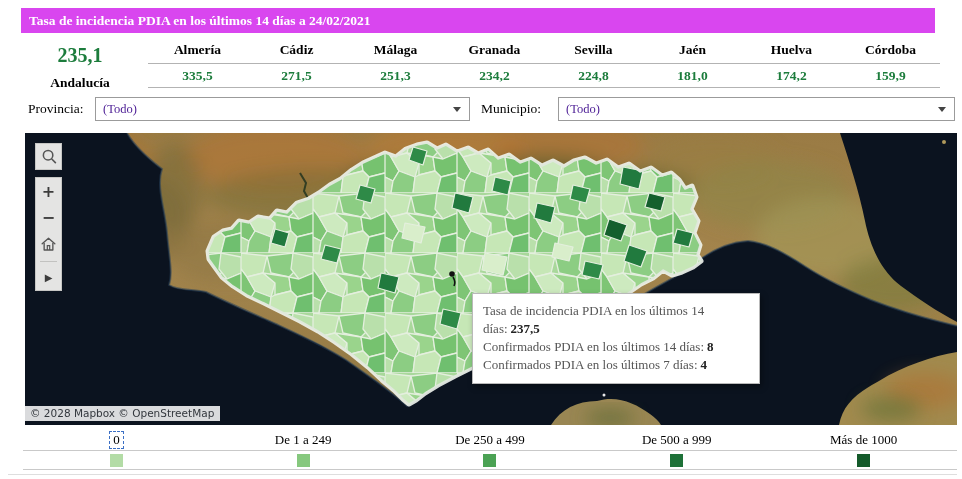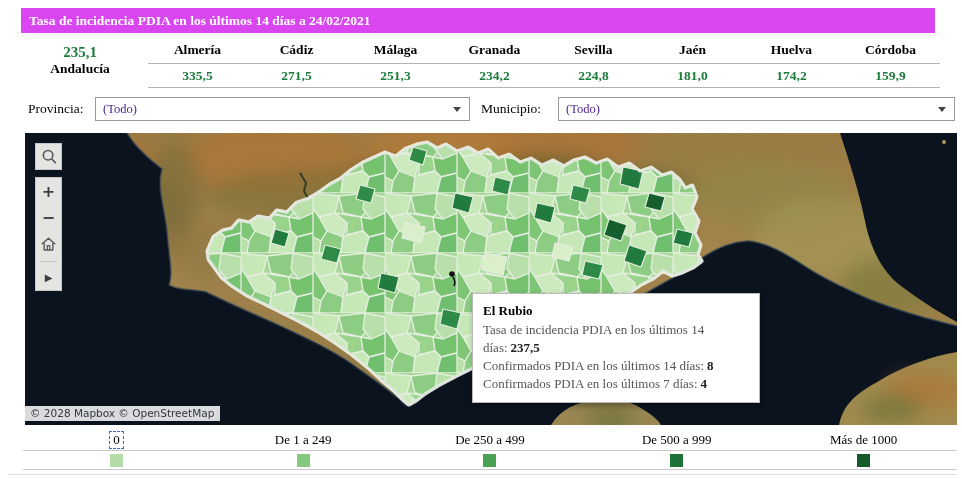--- a/index.html
+++ b/index.html
@@ -7,22 +7,22 @@
   .page { position:relative; width:962px; height:479px; background:#fff; overflow:hidden;
           font-family:"Liberation Serif","DejaVu Serif",serif; }
 
   
   .title-bar { position:absolute; left:21px; top:8px; width:914px; height:25px;
                background:#d946ef; color:#fff; font-size:13.5px; font-weight:bold;
                line-height:25px; padding-left:8px; }
 
   
   .total { position:absolute; left:24px; top:44px; width:112px; text-align:center; }
-  .total-value { color:#1c7c3c; font-size:15px; font-weight:bold; }
-  .total-label { color:#000; font-size:13.5px; font-weight:bold; margin-top:0; }
+  .total-value { color:#1c7c3c; font-size:20px; font-weight:bold; }
+  .total-label { color:#000; font-size:13.5px; font-weight:bold; margin-top:8px; }
 
   .ptable { position:absolute; left:148px; top:42px; width:792px; }
   .prow { display:flex;font-family:Liberation Serif, serif; }
   .prow.names { height:19px; }
   .prow.values { height:23px; align-items:center; }
   .pcell { width:99px; text-align:center; font-size:13.5px; font-weight:bold; color:#000; }
   .pcell.val { color:#1c7c3c; }
   .tline { height:0; border-top:1px solid #b3b3b3; margin-top:2px; }
   .tline2 { height:0; border-top:1px solid #b3b3b3; }
 
@@ -237,21 +237,20 @@
       </div>
       <div class="tb-sep"></div>
       <div class="tb-btn expand">
         <span>▶</span>
       </div>
     </div>
 
     <div class="attribution">© 2028 Mapbox © OpenStreetMap</div>
 
     <div class="tooltip">
-      <div class="tt-title">El Rubio</div>
       <div class="tt-row">
         <span>Tasa de incidencia PDIA en los últimos 14 días:</span><b>237,5</b>
       </div>
       <div class="tt-row">
         <span>Confirmados PDIA en los últimos 14 días:</span><b>8</b>
       </div>
       <div class="tt-row">
         <span>Confirmados PDIA en los últimos 7 días:</span><b>4</b>
       </div>
     </div>

